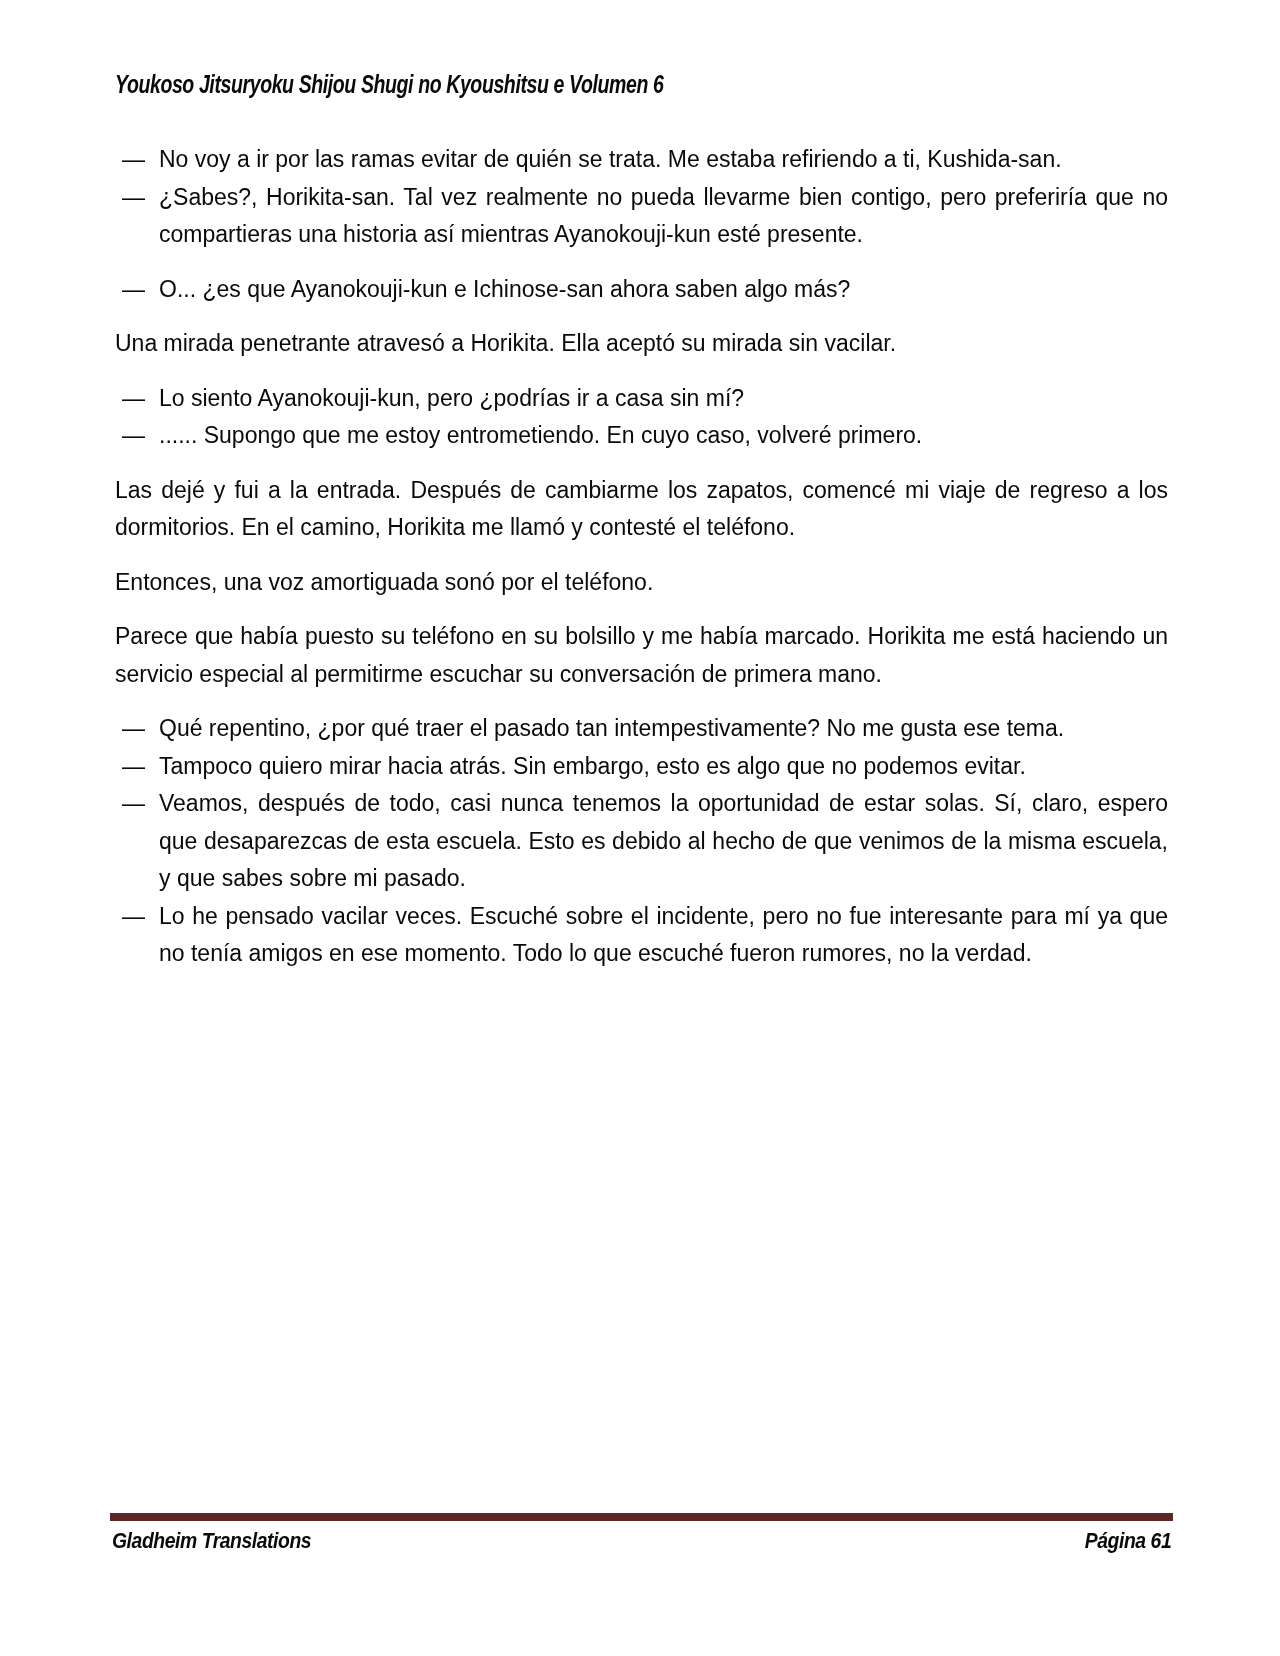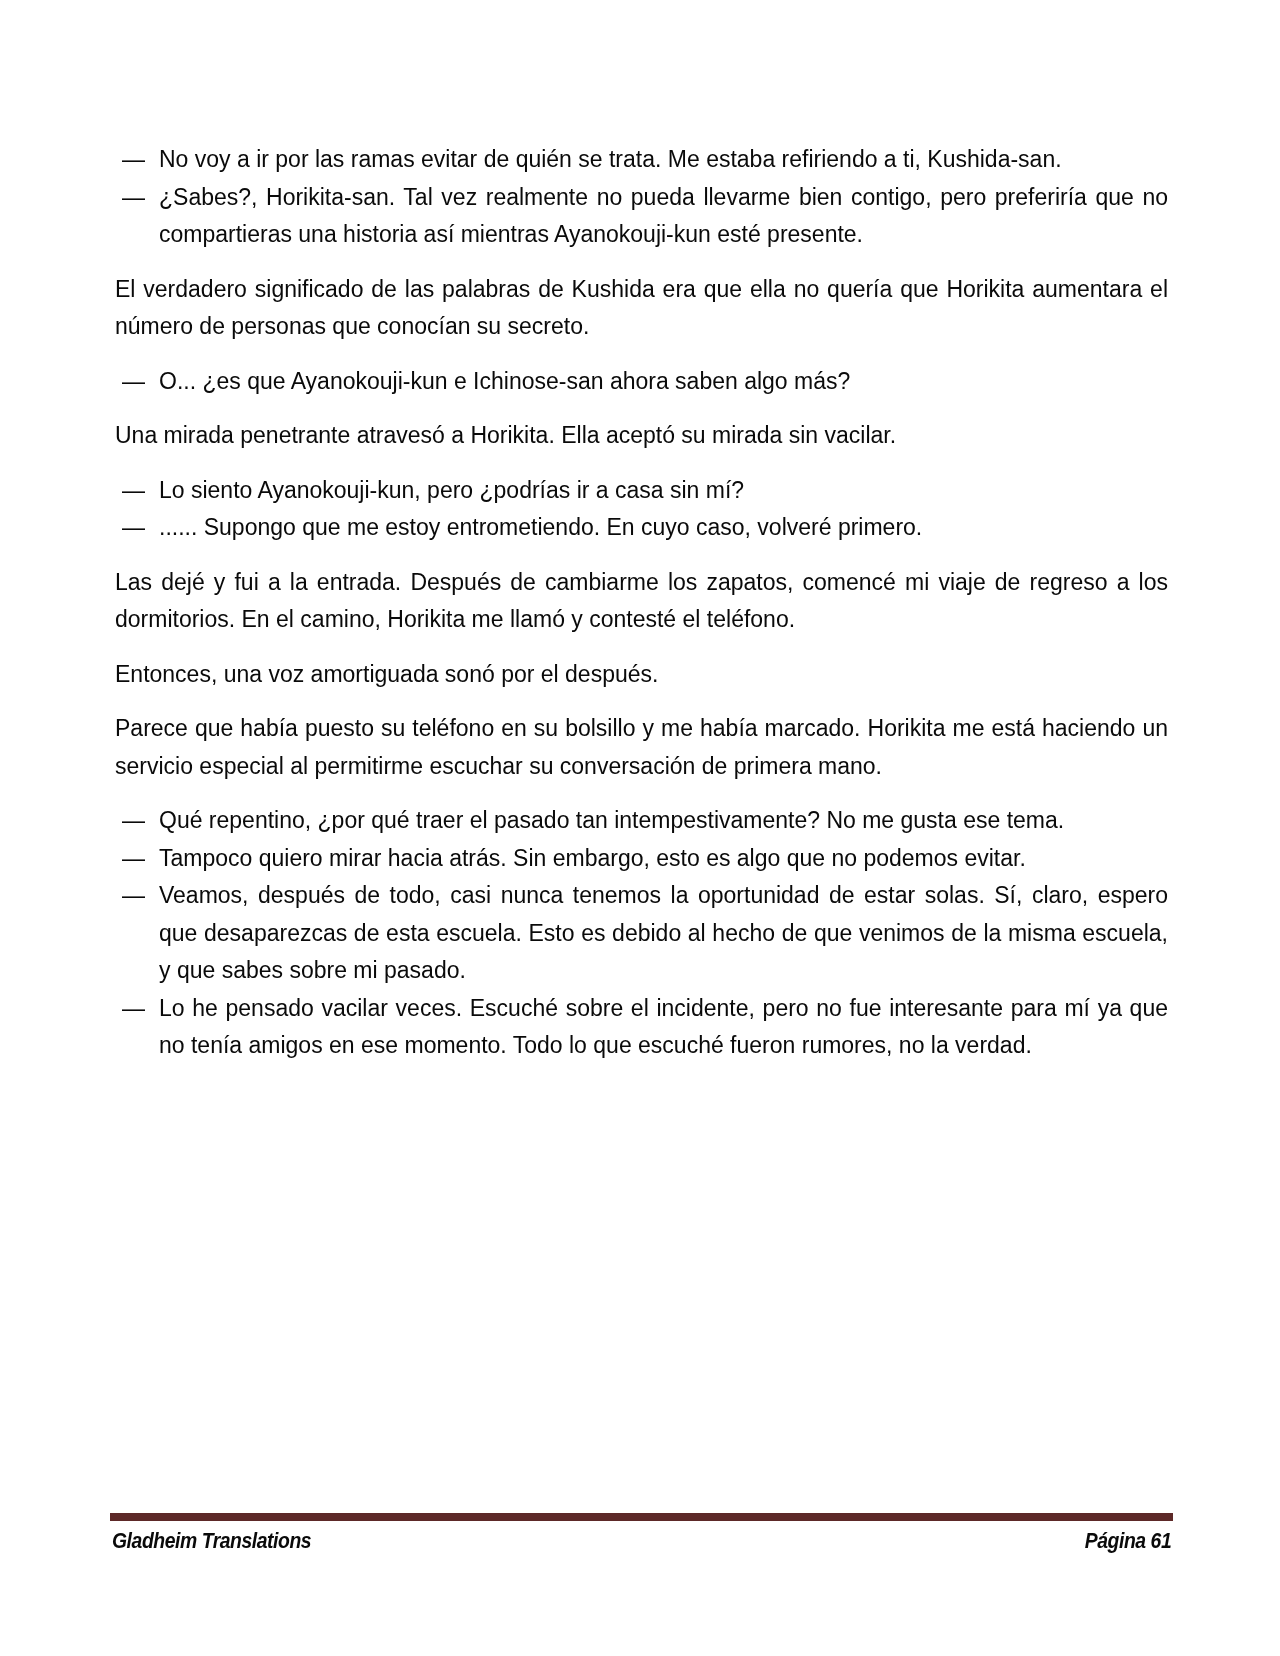--- a/index.html
+++ b/index.html
@@ -81,32 +81,34 @@
     color: #0a0a0a;
   }
   .footer-text.left  { transform: scaleX(0.88); transform-origin: left center; }
   .footer-text.right { transform: scaleX(0.88); transform-origin: right center; }
 </style>
 </head>
 <body>
 
 <div class="page">
 
+  <div class="header">
+    <span class="header-title">Youkoso Jitsuryoku Shijou Shugi no Kyoushitsu e Volumen 6</span>
+  </div>
 
   <main class="body-main">
 
   <p class="dia"><span class="dash">—</span><span>No voy a ir por las ramas evitar de quién se trata. Me estaba refiriendo a ti, Kushida-san.</span></p>
       <p class="dia"><span class="dash">—</span><span>¿Sabes?, Horikita-san. Tal vez realmente no pueda llevarme bien contigo, pero preferiría que no compartieras una historia así mientras Ayanokouji-kun esté presente.</span></p>
-      <p class="nar sp">El verdadero significado de las palabras de Kushida era que ella no quería que Horikita aumentara el número de personas que conocían su secreto.</p>
       <p class="dia sp"><span class="dash">—</span><span>O... ¿es que Ayanokouji-kun e Ichinose-san ahora saben algo más?</span></p>
       <p class="nar sp">Una mirada penetrante atravesó a Horikita. Ella aceptó su mirada sin vacilar.</p>
       <p class="dia sp"><span class="dash">—</span><span>Lo siento Ayanokouji-kun, pero ¿podrías ir a casa sin mí?</span></p>
       <p class="dia"><span class="dash">—</span><span>...... Supongo que me estoy entrometiendo. En cuyo caso, volveré primero.</span></p>
       <p class="nar sp">Las dejé y fui a la entrada. Después de cambiarme los zapatos, comencé mi viaje de regreso a los dormitorios. En el camino, Horikita me llamó y contesté el teléfono.</p>
-      <p class="nar sp">Entonces, una voz amortiguada sonó por el después.</p>
+      <p class="nar sp">Entonces, una voz amortiguada sonó por el teléfono.</p>
       <p class="nar sp">Parece que había puesto su teléfono en su bolsillo y me había marcado. Horikita me está haciendo un servicio especial al permitirme escuchar su conversación de primera mano.</p>
       <p class="dia sp"><span class="dash">—</span><span>Qué repentino, ¿por qué traer el pasado tan intempestivamente? No me gusta ese tema.</span></p>
       <p class="dia"><span class="dash">—</span><span>Tampoco quiero mirar hacia atrás. Sin embargo, esto es algo que no podemos evitar.</span></p>
       <p class="dia"><span class="dash">—</span><span>Veamos, después de todo, casi nunca tenemos la oportunidad de estar solas. Sí, claro, espero que desaparezcas de esta escuela. Esto es debido al hecho de que venimos de la misma escuela, y que sabes sobre mi pasado.</span></p>
       <p class="dia"><span class="dash">—</span><span>Lo he pensado vacilar veces. Escuché sobre el incidente, pero no fue interesante para mí ya que no tenía amigos en ese momento. Todo lo que escuché fueron rumores, no la verdad.</span></p>
     </main>
 
   <div class="footer">
     <div class="footer-rule"></div>
     <div class="footer-row">

